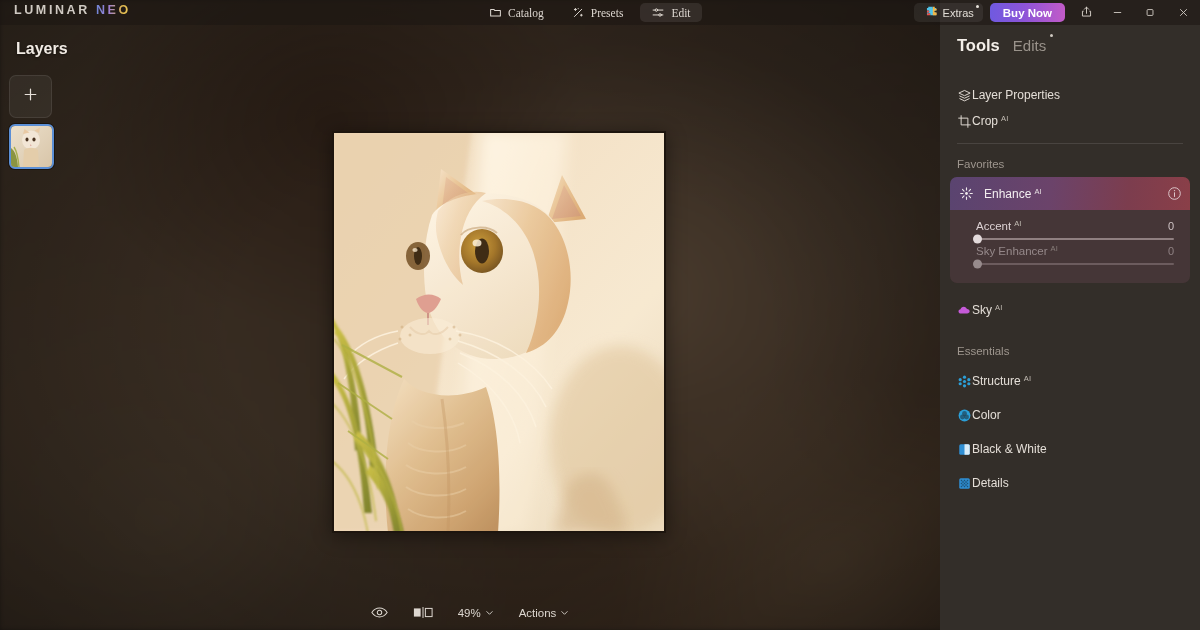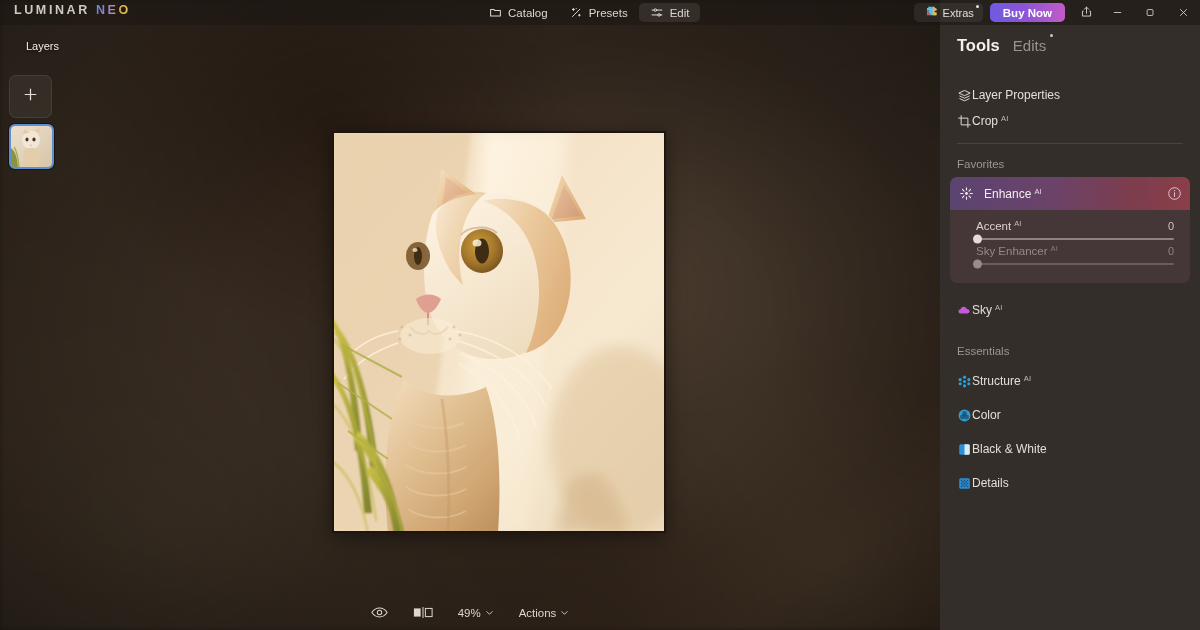--- a/index.html
+++ b/index.html
@@ -48,21 +48,21 @@
   }
   .logo .lum { color: #cfc9c2; }
   .logo .neo {
     background: linear-gradient(90deg, #6f86d6 0%, #9f7fd0 38%, #e0b84a 75%, #f0cf63 100%);
     -webkit-background-clip: text; background-clip: text;
     -webkit-text-fill-color: transparent; color: transparent;
   }
 
   .topnav {
     position: absolute; left: 478px; top: 0;
-    height: 25px; display: flex; align-items: center; 
+    height: 25px; display: flex; align-items: center; gap: 6px; font-family: Liberation Serif, serif;
   }
   .topnav-item {
     display: flex; align-items: center; gap: 6px;
     height: 19px; padding: 0 11px;
     border-radius: 5px;
     font-size: 11.5px; color: #ddd7d0;
     cursor: pointer; user-select: none;
   }
   .topnav-item.active {
     background: rgba(255,255,255,0.085);
@@ -97,22 +97,22 @@
   }
   .wbtn {
     width: 33px; height: 25px;
     display: flex; align-items: center; justify-content: center;
     cursor: pointer;
   }
   .wbtn.share { width: 30px; margin-left: 6px; }
 
   
   .layers-title {
-    position: absolute; left: 26px; top: 40px;
-    font-size: 11px; font-weight: 400; color: #f2ece5;
+    position: absolute; left: 16px; top: 40px;
+    font-size: 16px; font-weight: 700; color: #f2ece5;
     z-index: 20;
     text-shadow: 0 1px 3px rgba(0,0,0,0.5);
   }
   .add-layer {
     position: absolute; left: 9px; top: 75px;
     width: 41px; height: 41px;
     border-radius: 7px;
     background: rgba(255,255,255,0.055);
     border: 1px solid rgba(255,255,255,0.085);
     display: flex; align-items: center; justify-content: center;

